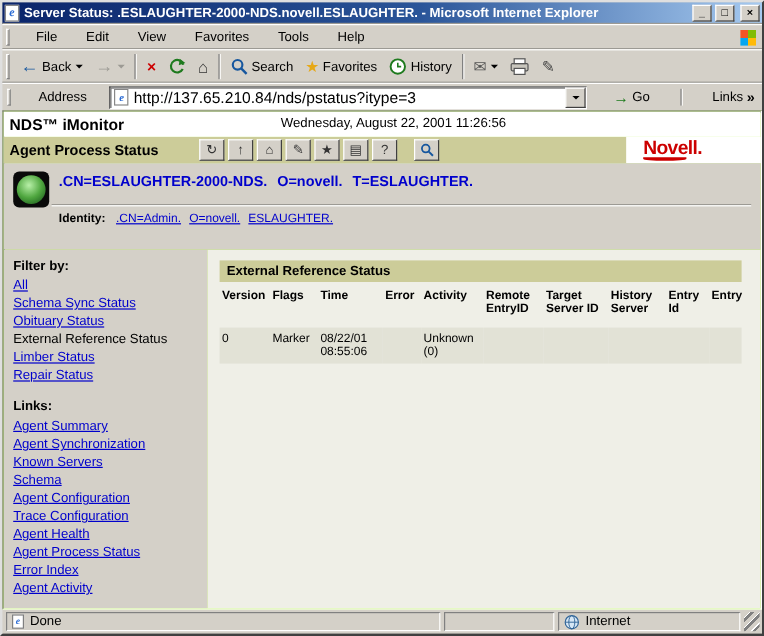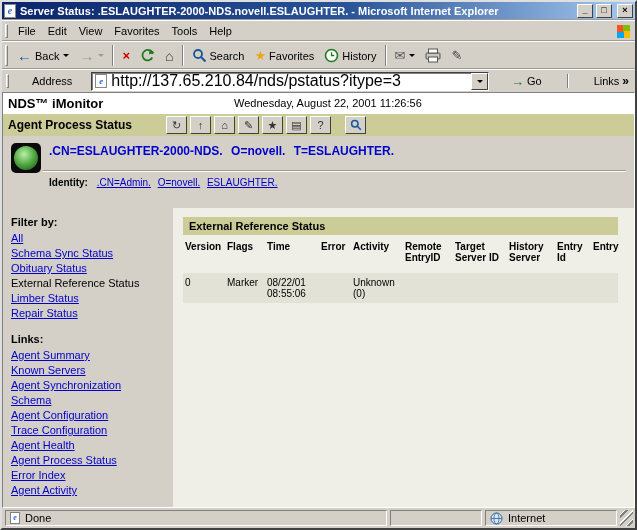--- a/index.html
+++ b/index.html
@@ -20,21 +20,21 @@
              border: 1px solid; border-color: #FFFFFF #404040 #404040 #FFFFFF;
              font-size: 9px; line-height: 11px; text-align: center; font-weight: bold; color: #000; }
   .win-btn.close { margin-left: 2px; }
 
   
   .menu-bar, .toolbar, .address-bar { border-top: 1px solid #FFFFFF; box-shadow: 0 -1px 0 #9C9A94; }
   .grip { width: 3px; align-self: stretch; margin: 3px 4px 3px 1px;
           border: 1px solid; border-color: #FFFFFF #808080 #808080 #FFFFFF; flex: none; }
   .spacer { flex: 1; }
 
-  .menu-bar { height: 21px; flex: none; display: flex; align-items: center; padding: 0 2px; }
+  .menu-bar { height: 21px; flex: none; display: flex; align-items: center; padding: 0 2px; gap: 12px; }
   .menu-item { font-size: 11px; padding: 3px 6px; color: #000; }
   .flag-icon { width: 13px; height: 13px; margin-right: 3px; flex: none;
                background: conic-gradient(#81BC06 0 25%, #FFBA08 0 50%, #05A6F0 0 75%, #F35325 0); }
 
   .toolbar { height: 28px; flex: none; display: flex; align-items: center; padding: 0 2px; }
   .tb-btn { display: flex; align-items: center; gap: 3px; padding: 2px 5px; height: 24px;
             font-size: 11px; color: #000; flex: none; }
   .tb-label { font-size: 11px; }
   .tb-ico { font-size: 14px; line-height: 14px; }
   .ico-back { color: #16569E; font-weight: bold; font-size: 15px; }
@@ -51,21 +51,21 @@
             border-left: 1px solid #808080; border-right: 1px solid #FFFFFF; flex: none; }
   .svg-ico { display: block; flex: none; }
 
   .address-bar { height: 23px; flex: none; display: flex; align-items: center; gap: 19px; padding: 1px 3px; }
   .address-label { font-size: 11px; color: #000; flex: none; }
   .address-field { flex: 1; height: 19px; background: #FFFFFF; display: flex; align-items: center;
                    gap: 4px; padding-left: 3px; border: 1px solid; border-color: #404040 #FFFFFF #FFFFFF #404040;
                    box-shadow: inset 1px 1px 0 #808080; }
   .page-ico { width: 12px; height: 14px; background: #FFFFFF; border: 1px solid #888; flex: none;
               font: italic bold 9px/12px "Liberation Serif", serif; color: #2A6BD4; text-align: center; }
-  .url { flex: 1; font-size: 16px; color: #000; white-space: nowrap; overflow: hidden; }
+  .url { flex: 1; font-size: 13px; color: #000; white-space: nowrap; overflow: hidden; }
   .dd-btn { width: 17px; height: 17px; background: #D4D0C8; flex: none; display: flex;
             align-items: center; justify-content: center;
             border: 1px solid; border-color: #FFFFFF #404040 #404040 #FFFFFF; }
   .go-btn, .links-btn { display: flex; align-items: center; gap: 3px; padding: 0 3px; flex: none; }
   .go-ico { color: #1B7A1B; font-weight: bold; font-size: 13px; }
   .links-chev { font-size: 12px; font-weight: bold; color: #000; }
 
   
   .page { flex: 1; overflow: hidden; display: flex; flex-direction: column; background: #bef264;
           border: 1px solid; border-color: #808080 #FFFFFF #FFFFFF #808080; box-shadow: inset 1px 1px 0 #404040; }
@@ -115,21 +115,21 @@
                    padding: 6px 2px 10px 2px; color: #000; }
   .xref-table td { font-size: 10px; vertical-align: top; padding: 4px 2px; color: #000; }
   .data-row { background: #E2E2D6; height: 30px; }
 
   
   .status-bar { height: 20px; flex: none; display: flex; align-items: center; gap: 3px; padding: 2px 2px 2px 3px; }
   .sb-panel { height: 16px; display: flex; align-items: center; gap: 5px; padding: 0 4px; font-size: 11px;
               border: 1px solid; border-color: #808080 #FFFFFF #FFFFFF #808080; color: #000; }
   .sb-main { flex: 1; }
   .sb-mid { width: 92px; }
-  .sb-zone { width: 132px; }
+  .sb-zone { width: 152px; }
   .sb-doc-icon { width: 10px; height: 12px; background: #FFFFFF; border: 1px solid #808080; flex: none;
                  font: italic bold 8px/10px "Liberation Serif", serif; color: #2A6BD4; text-align: center; }
   .resize-grip { width: 13px; height: 16px; flex: none;
                  background: repeating-linear-gradient(135deg, #D4D0C8 0 3px, #FFFFFF 3px 4px, #808080 4px 6px); }
 </style>
 </head>
 <body>
 
 <div class="window">
 
@@ -268,20 +268,24 @@
             </span>
           <span class="imon-gap"></span>
           <span class="imon-btn">
             <svg class="svg-ico" width="12" height="12" viewBox="0 0 12 12">
                 <circle cx="4.8" cy="4.8" r="3.2" fill="none" stroke="#16569E" stroke-width="1.5"></circle>
                 <line x1="7.3" y1="7.3" x2="10.8" y2="10.8" stroke="#16569E" stroke-width="1.6"></line>
               </svg>
           </span>
         </div>
       </div>
+      <div class="logo-area">
+        <span class="novell-text">Novell.</span>
+        <span class="novell-swoosh"></span>
+      </div>
     </div>
 
     <div class="identity-band">
       <span class="nds-tree-icon"></span>
       <div class="server-links">
         <span class="dn-link">.CN=ESLAUGHTER-2000-NDS.</span>
         <span class="dn-link">O=novell.</span>
         <span class="dn-link">T=ESLAUGHTER.</span>
       </div>
       <div class="identity-divider"></div>
@@ -298,22 +302,22 @@
       <div class="sidebar">
         <div class="side-heading">Filter by:</div>
         <div class="side-link">All</div>
         <div class="side-link">Schema Sync Status</div>
         <div class="side-link">Obituary Status</div>
         <div class="side-current">External Reference Status</div>
         <div class="side-link">Limber Status</div>
         <div class="side-link">Repair Status</div>
         <div class="side-heading links-heading">Links:</div>
         <div class="side-link">Agent Summary</div>
+        <div class="side-link">Agent Synchronization</div>
         <div class="side-link">Known Servers</div>
-        <div class="side-link">Agent Synchronization</div>
         <div class="side-link">Schema</div>
         <div class="side-link">Agent Configuration</div>
         <div class="side-link">Trace Configuration</div>
         <div class="side-link">Agent Health</div>
         <div class="side-link">Agent Process Status</div>
         <div class="side-link">Error Index</div>
         <div class="side-link">Agent Activity</div>
       </div>
 
       <div class="content">

